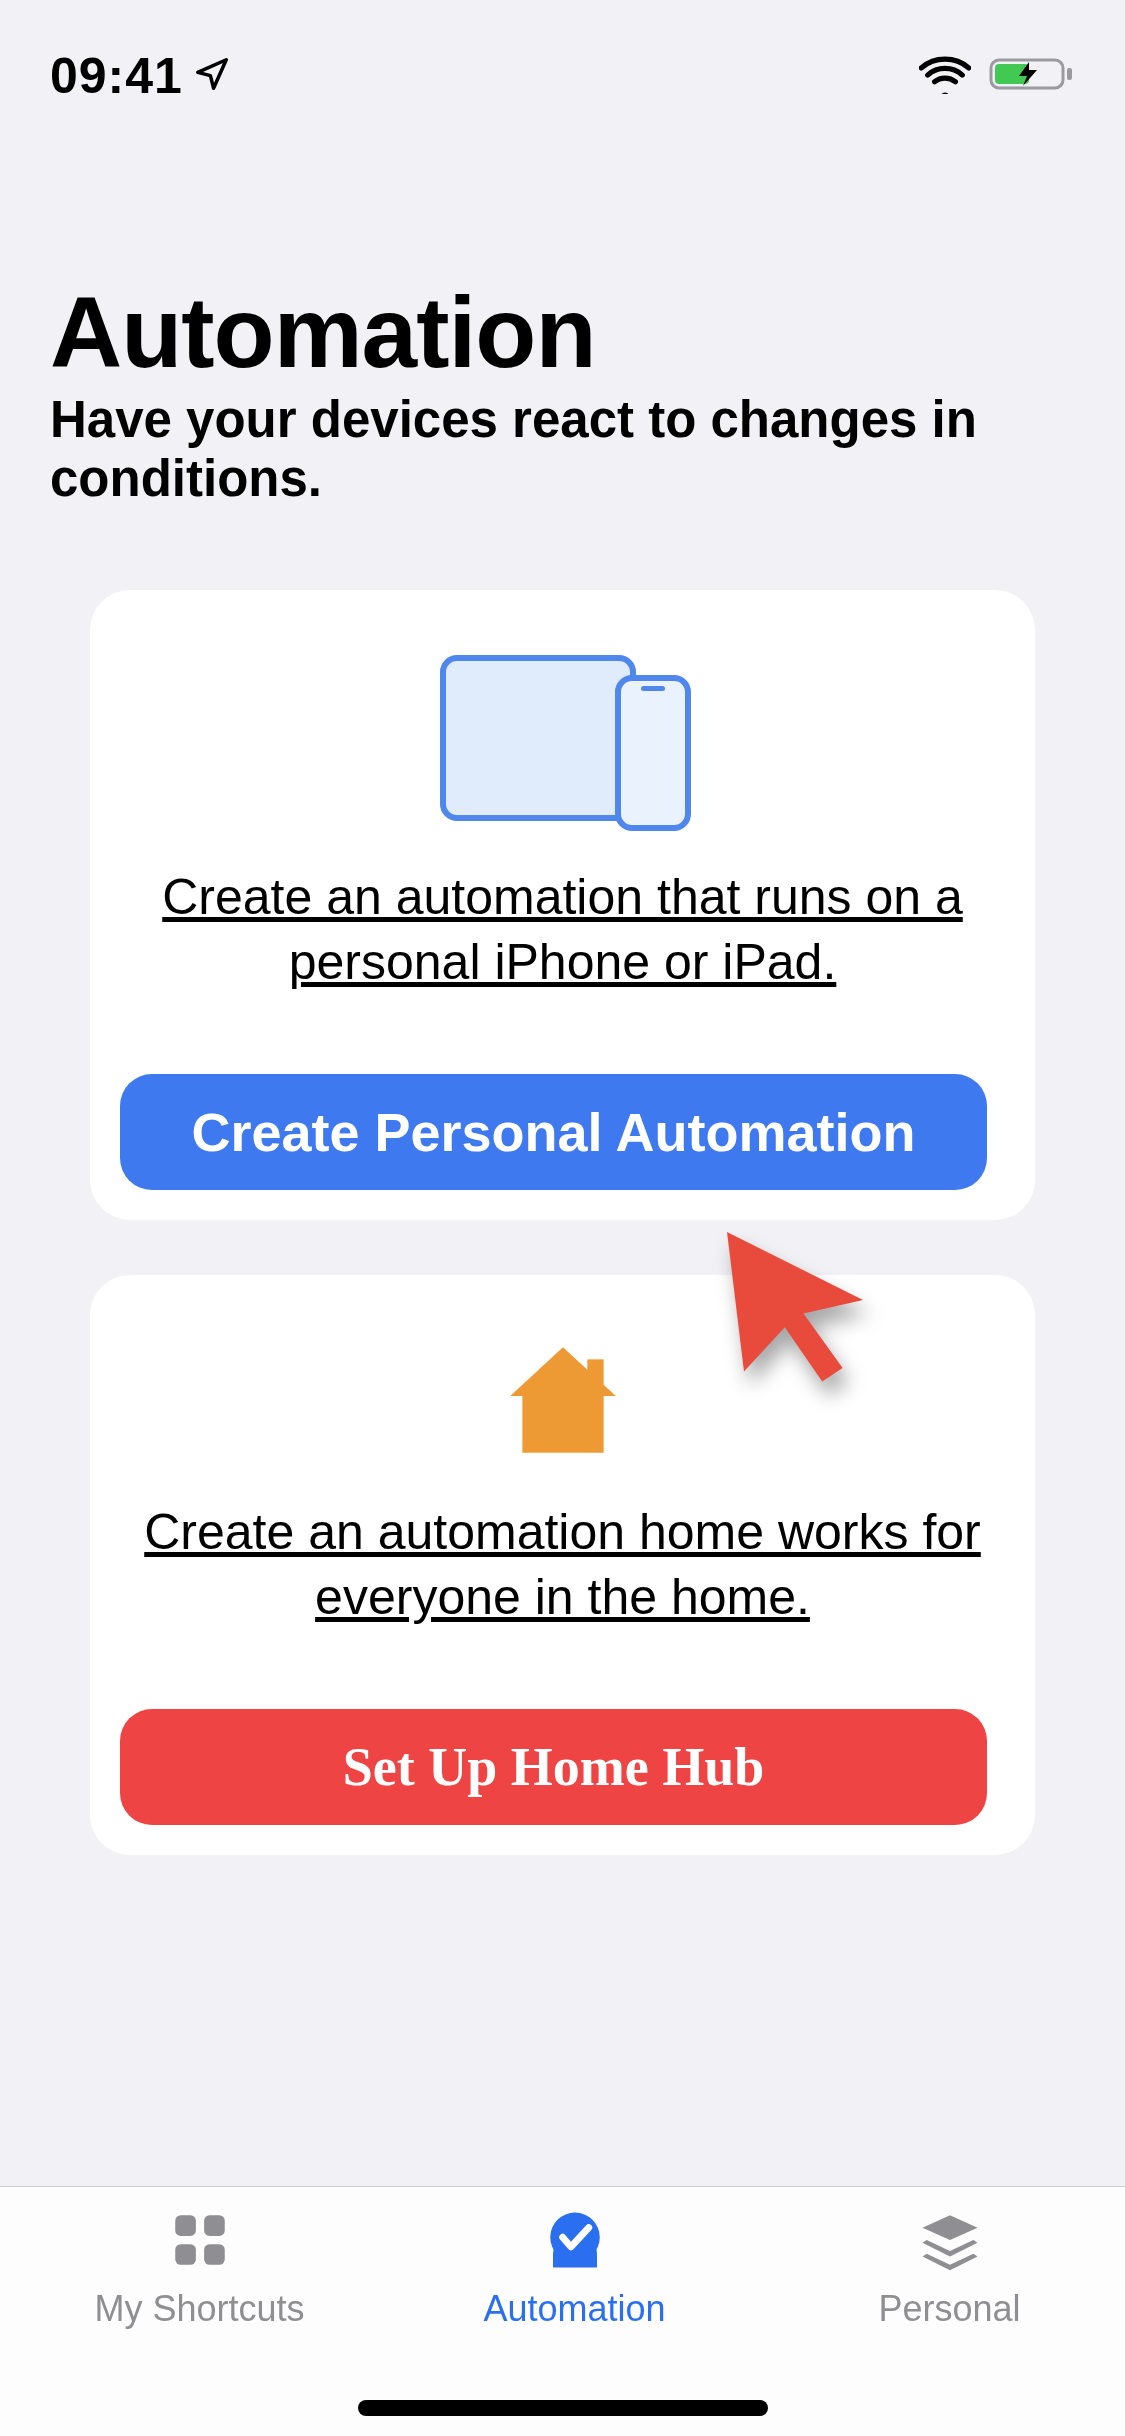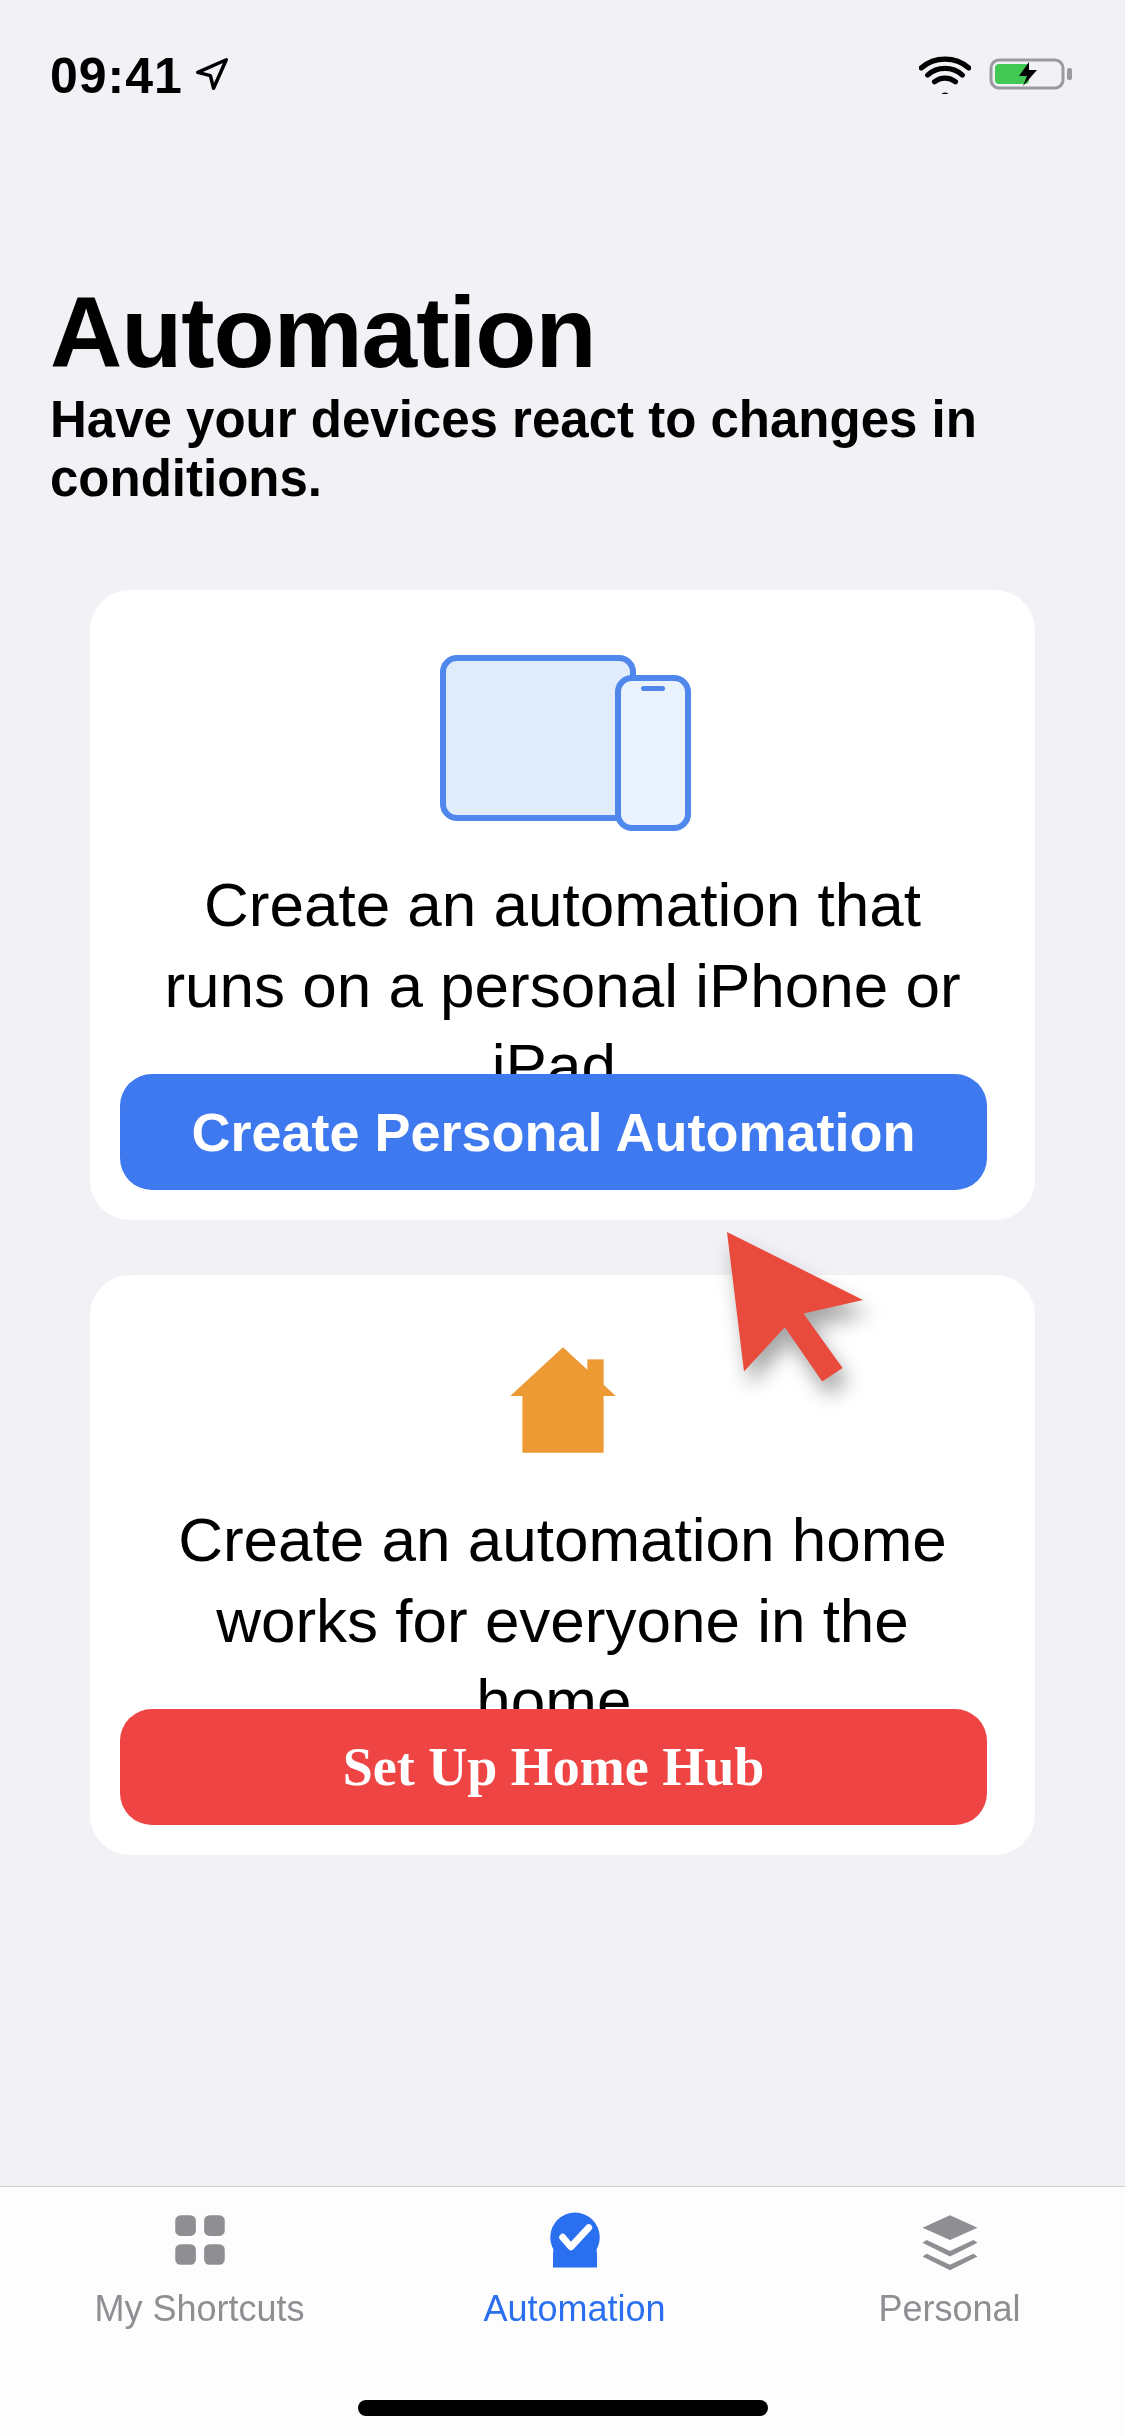--- a/index.html
+++ b/index.html
@@ -68,24 +68,25 @@
   .card-2 { top: 1275px; height: 580px; }
   .card-illust {
     height: 190px;
     display: flex;
     align-items: center;
     justify-content: center;
     margin-bottom: 30px;
   }
   .card-2 .card-illust { height: 140px; margin-bottom: 30px; }
   .card p {
-    font-size: 62px;
+    font-size: 50px;
     line-height: 1.3;
     color: #000;
     padding: 0 20px;
+    text-decoration: underline;
   }
   .big-button {
     position: absolute;
     left: 30px; right: 48px; bottom: 30px;
     height: 116px;
     border: none;
     border-radius: 32px;
     font-size: 54px;
     font-weight: 600;
     color: #fff;

